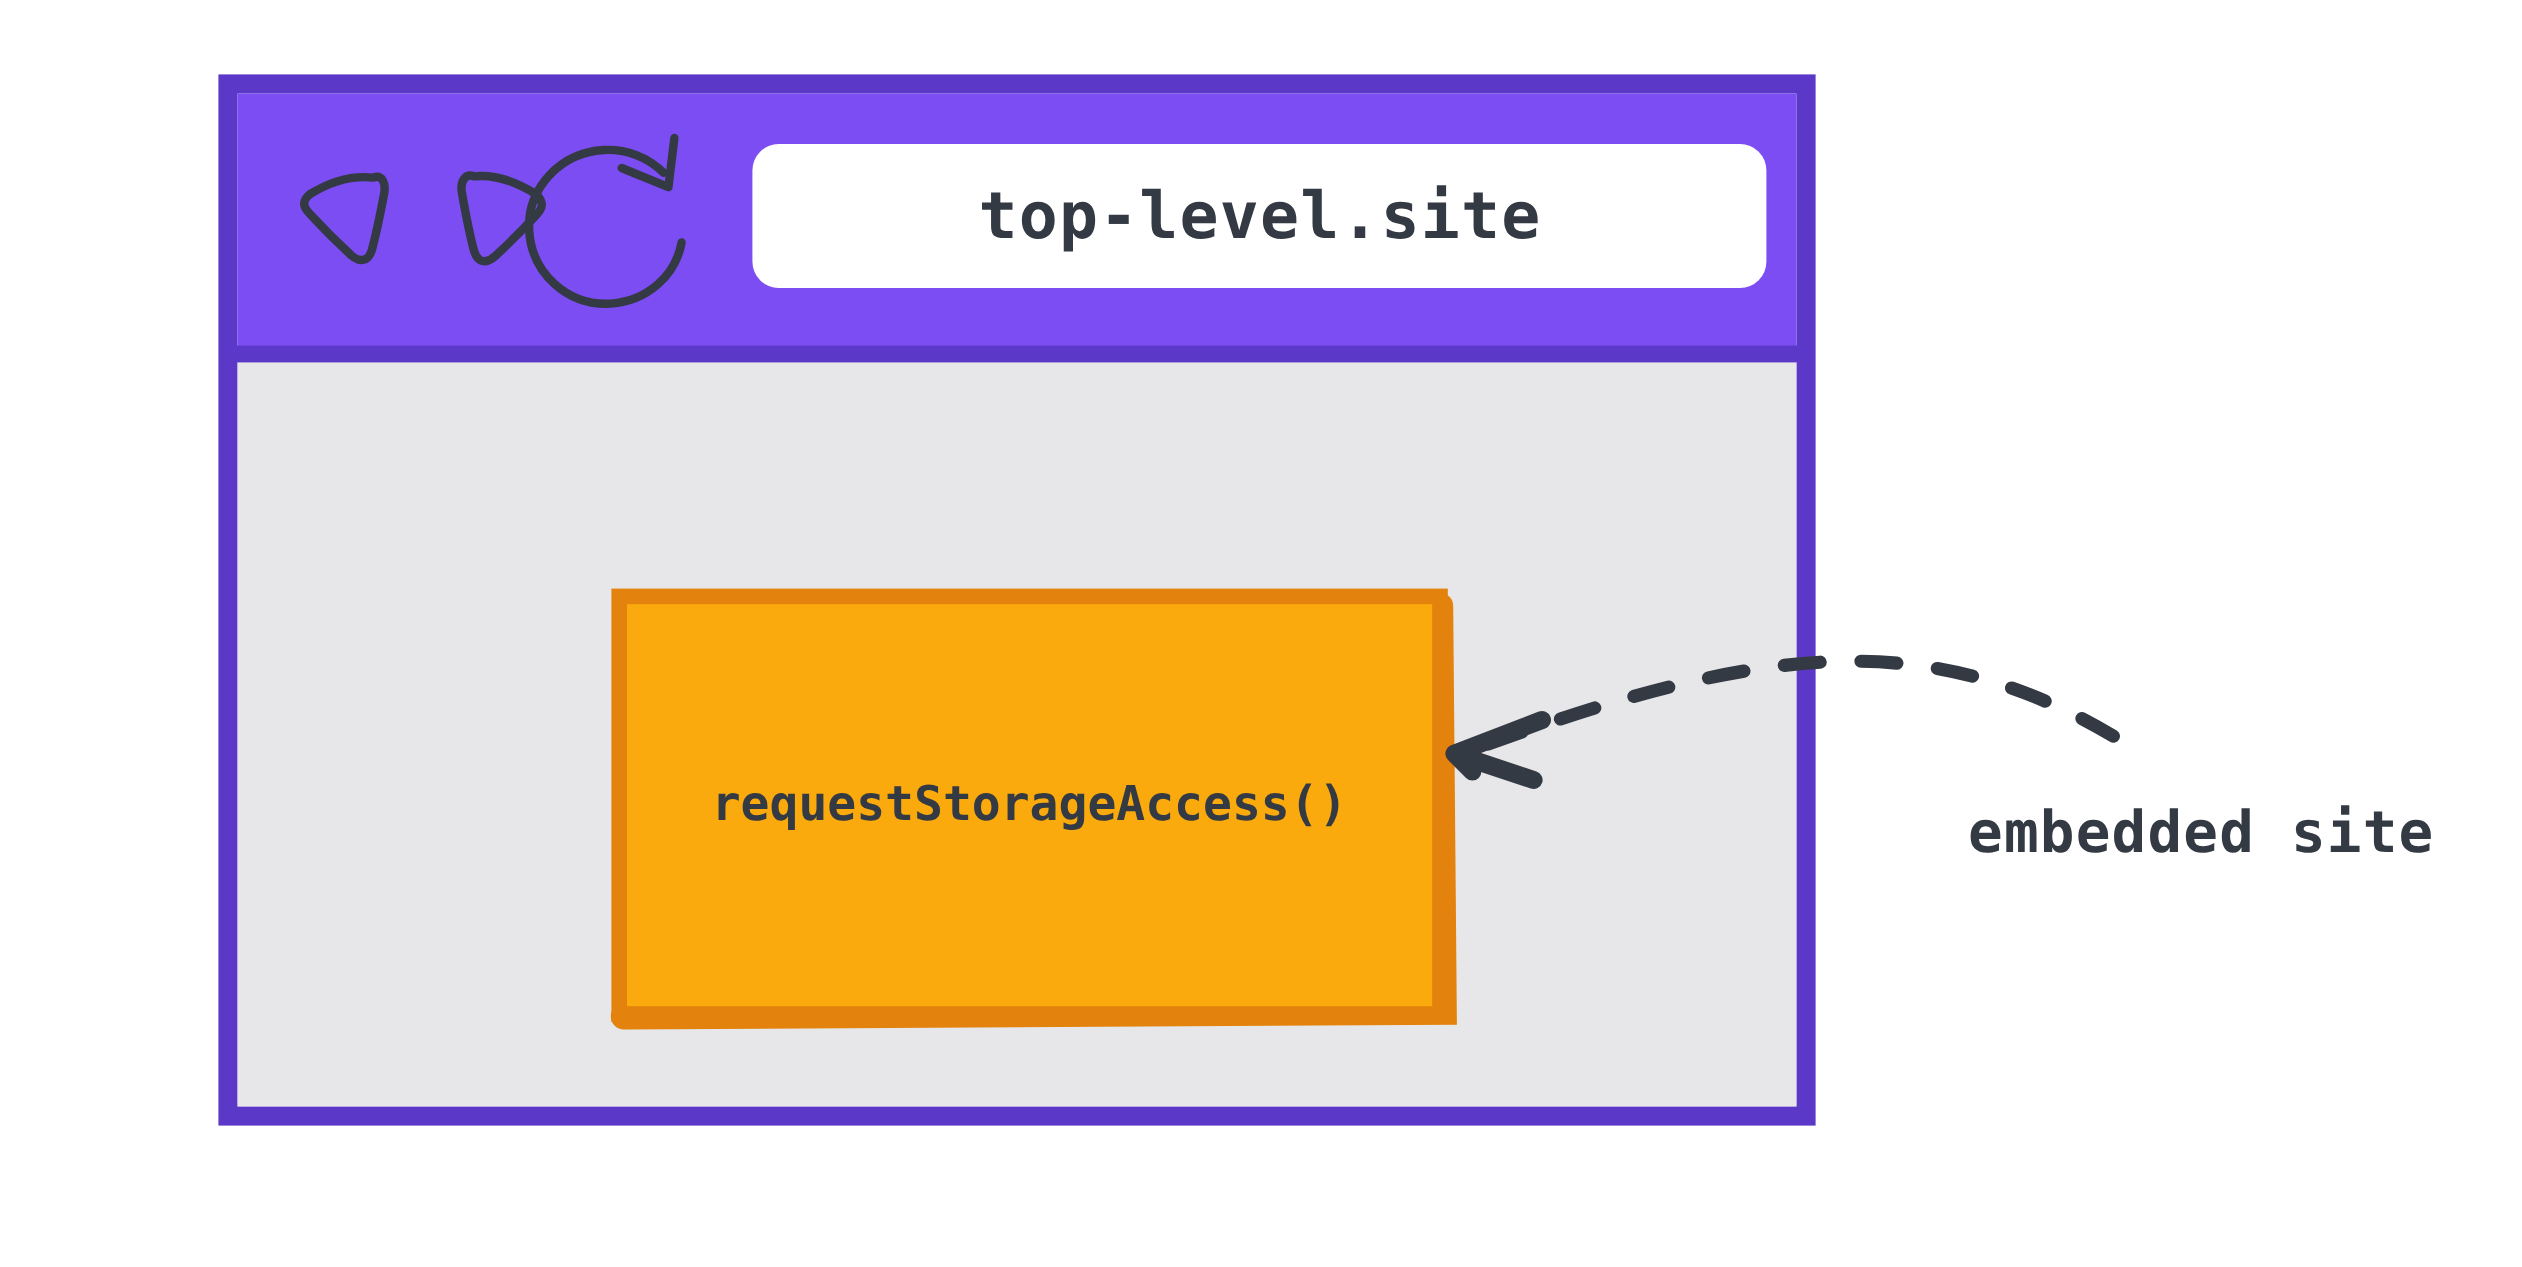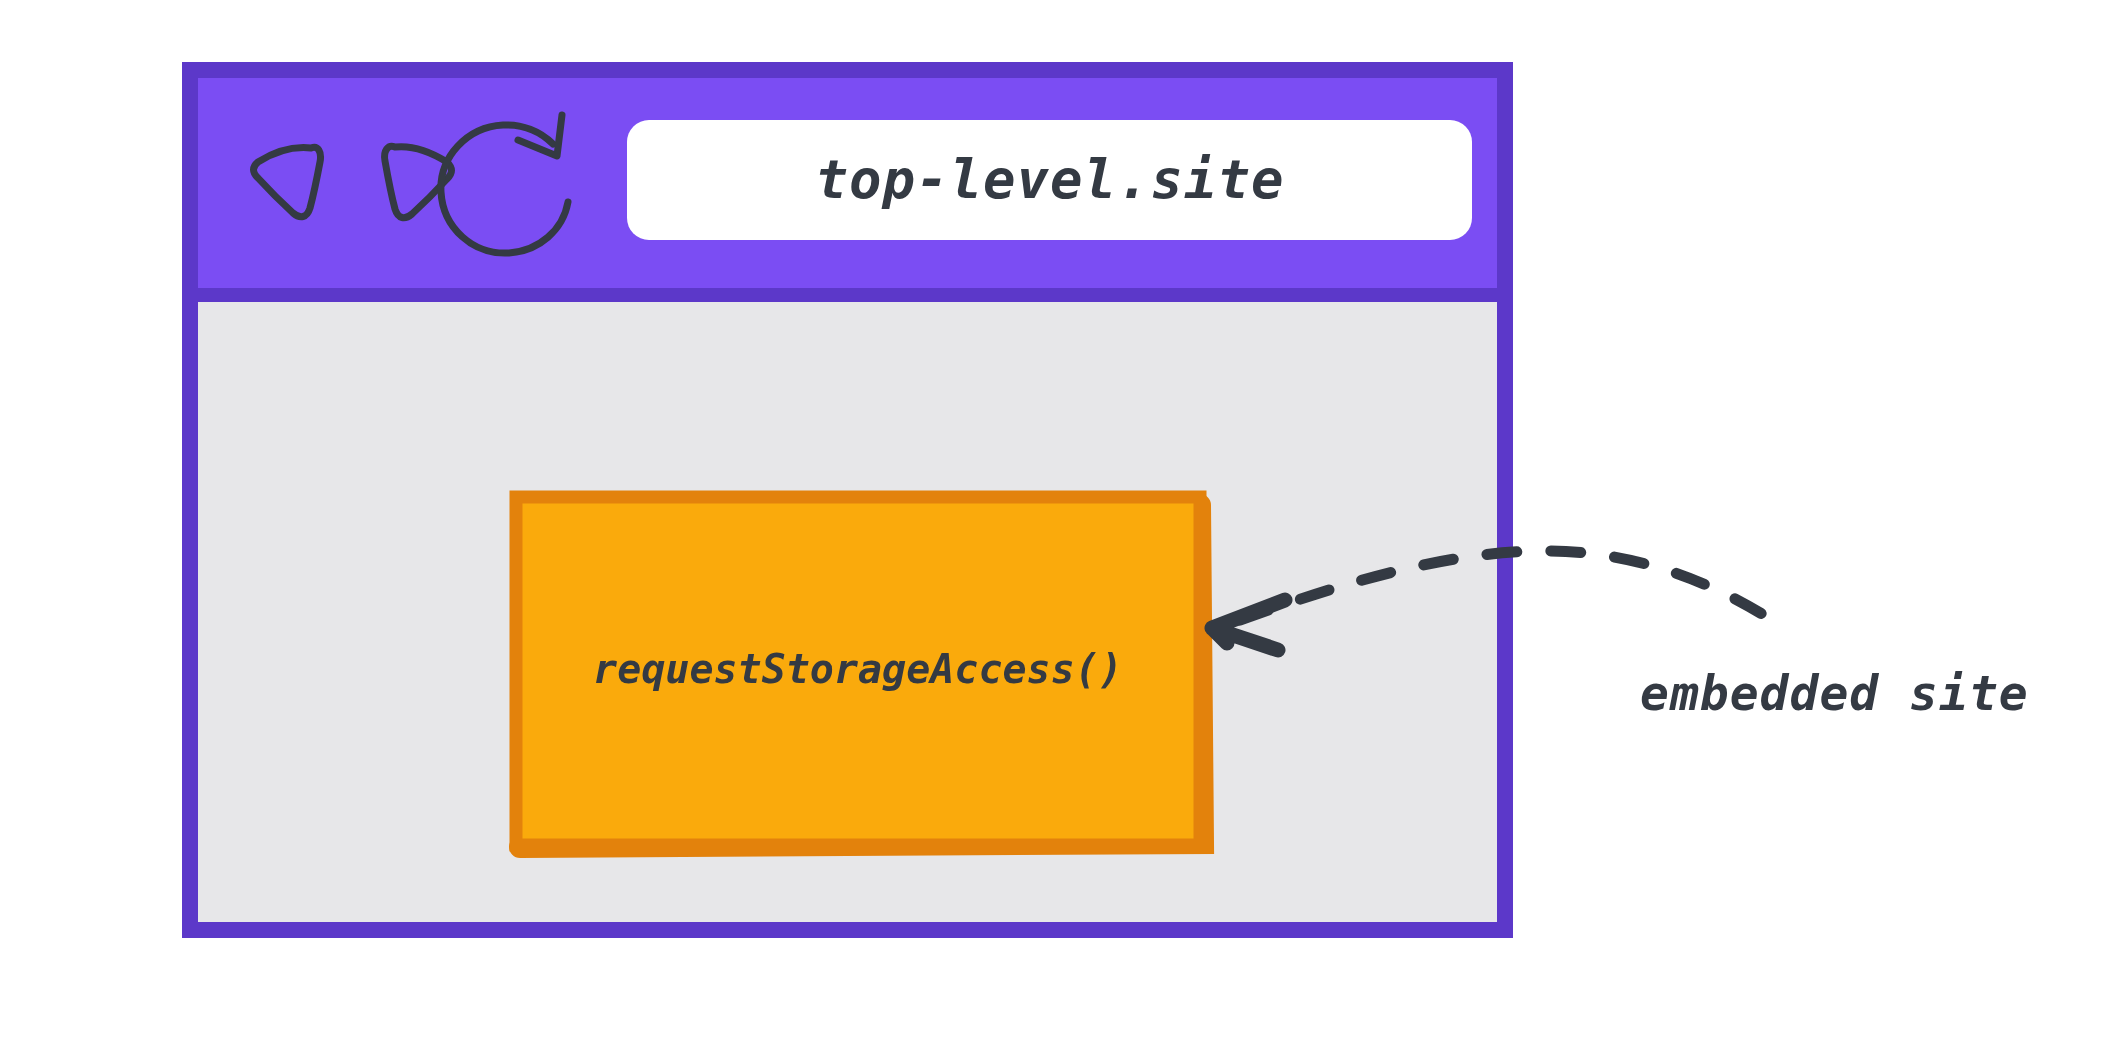--- a/index.html
+++ b/index.html
@@ -12,21 +12,20 @@
     width: 2102px;
     height: 1056px;
     overflow: hidden;
     font-family: "DejaVu Sans Mono", monospace;
   }
   #stage {
     position: relative;
     width: 1882px;
     height: 1056px;
     background: #ffffff;
-    font-style: italic;
   }
   #diagram-svg {
     position: absolute;
     left: 0;
     top: 0;
     width: 2102px;
     height: 1056px;
     display: block;
   }
   .mono-text {

